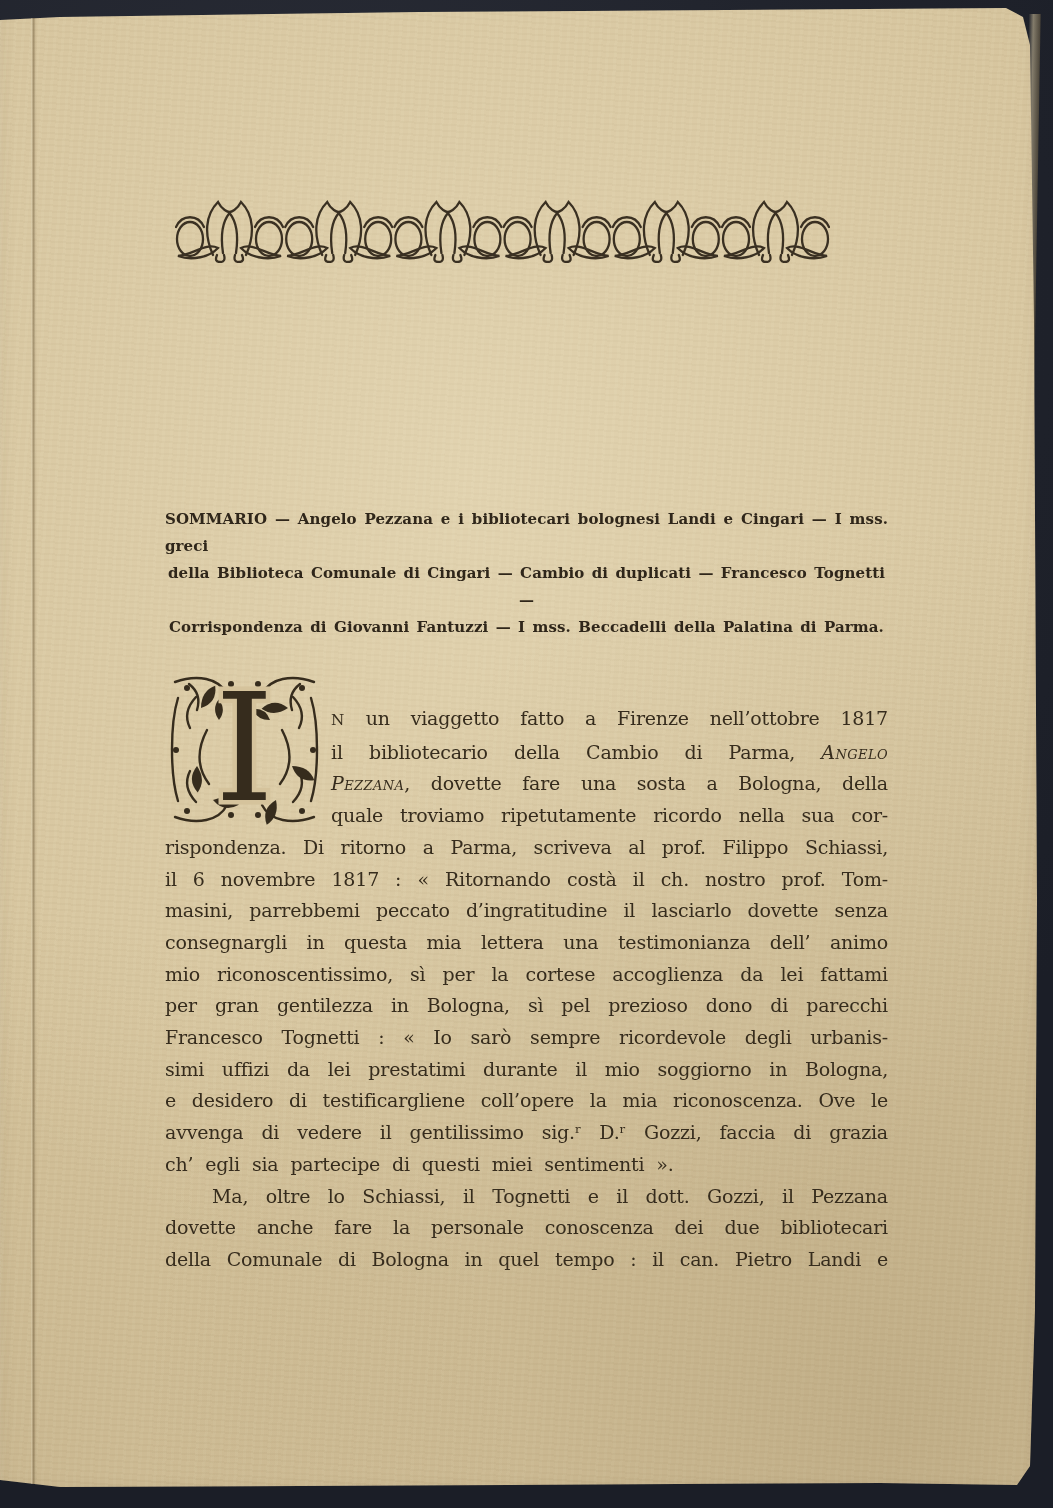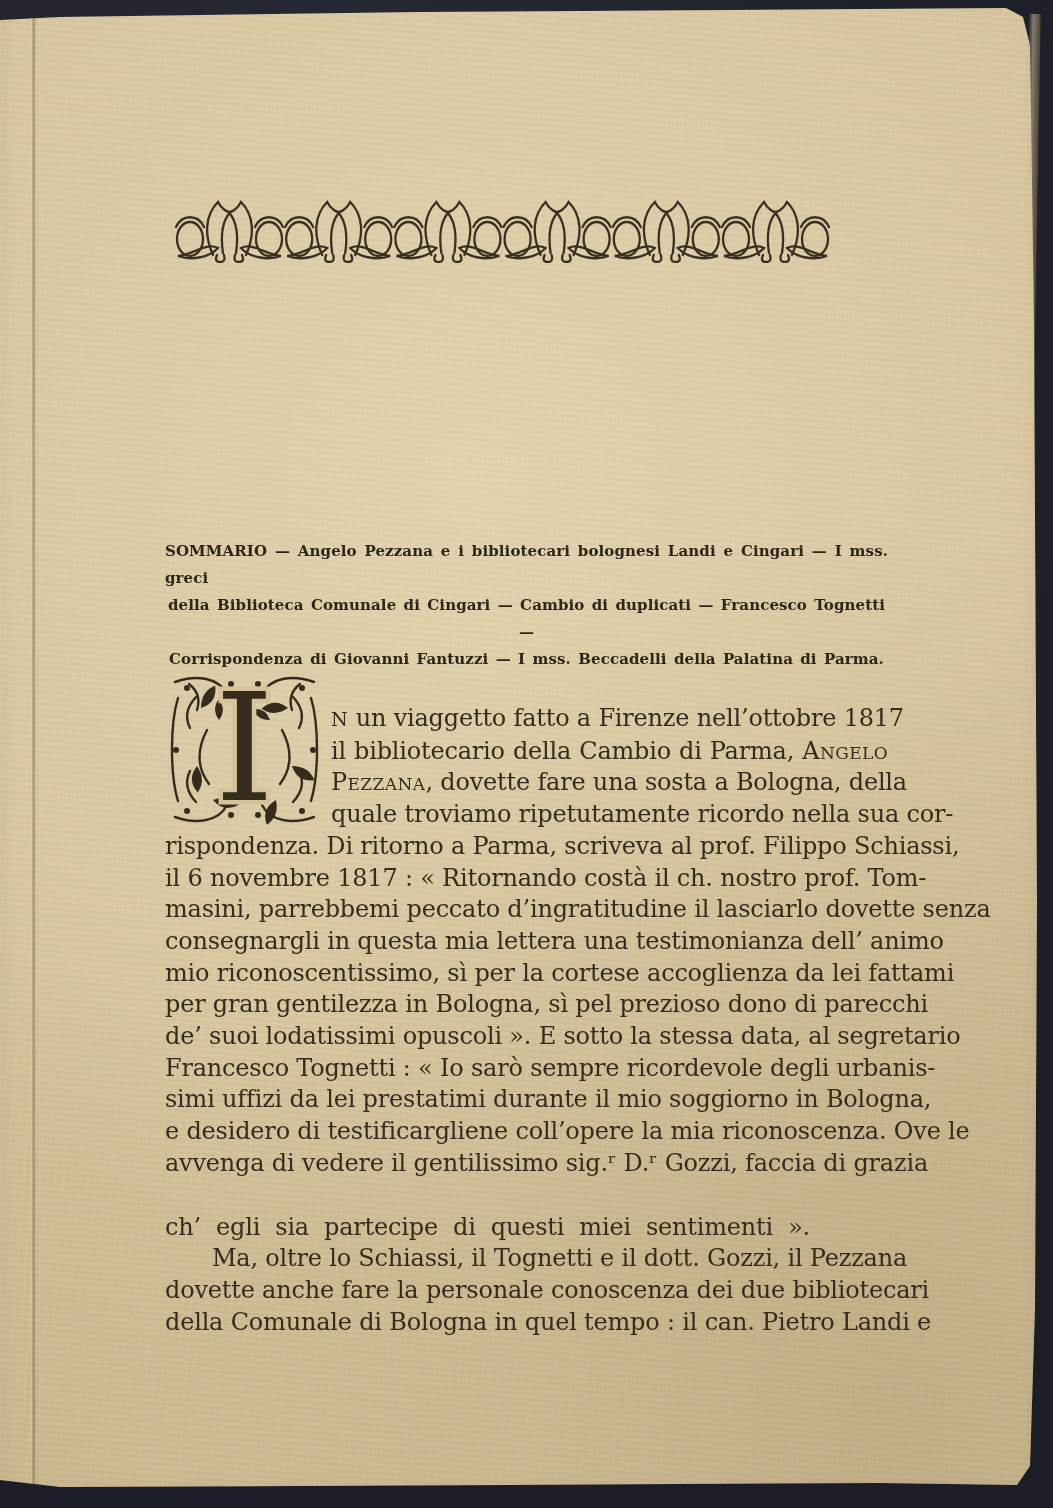--- a/index.html
+++ b/index.html
@@ -37,36 +37,36 @@
 
   
   .crease{
     position:absolute;left:31px;top:18px;width:6px;height:1466px;
     background:linear-gradient(to right, rgba(255,246,218,.35) 0%, rgba(92,72,40,.45) 45%, rgba(92,72,40,.10) 70%, rgba(92,72,40,0) 100%);
   }
 
   .ornament{position:absolute;left:175px;top:197px;width:655px;height:66px;}
 
   .sommario{
-    position:absolute;left:165px;top:538px;width:723px;
+    position:absolute;left:165px;top:506px;width:723px;
     font-size:15px;font-weight:bold;line-height:27px;color:#2f261a;
     letter-spacing:.1px;word-spacing:2px;
   }
   .som-line{text-align:center;}
   .som-line.first{text-align:justify;text-align-last:justify;}
 
   .article{
     position:absolute;left:165px;top:703px;width:723px;
-    font-size:24px;line-height:31.7px;color:#362c1d;letter-spacing:-0.2px;
+    font-size:19px;line-height:31.7px;color:#362c1d;letter-spacing:-0.2px;
   }
   .line{text-align:justify;text-align-last:justify;white-space:nowrap;}
   .line.opening{margin-left:166px;}
   .line.indent{text-indent:47px;}
-  .line.no-stretch{text-align-last:left;word-spacing:.32em;margin-top:32px;}
-  .sc{font-variant:small-caps;letter-spacing:.4px;}
+  .line.no-stretch{text-align-last:left;word-spacing:.32em;}
+  .sc{font-variant:small-caps;letter-spacing:.4px;font-style:italic;}
   .opening-n{font-size:.8em;letter-spacing:.5px;}
 
   .dropcap{position:absolute;left:167px;top:672px;width:155px;height:155px;}
 </style>
 </head>
 <body>
 
 <div class="stage">
   <div class="page-edges"></div>
 
@@ -147,21 +147,20 @@
     <div class="line opening"><span>il bibliotecario della Cambio di Parma, </span><span class="sc">Angelo</span></div>
     <div class="line opening"><span class="sc">Pezzana</span><span>, dovette fare una sosta a Bologna, della</span></div>
     <div class="line opening">quale troviamo ripetutamente ricordo nella sua cor-</div>
 
     <div class="line">rispondenza. Di ritorno a Parma, scriveva al prof. Filippo Schiassi,</div>
     <div class="line">il 6 novembre 1817 : « Ritornando costà il ch. nostro prof. Tom-</div>
     <div class="line">masini, parrebbemi peccato d’ingratitudine il lasciarlo dovette senza</div>
     <div class="line">consegnargli in questa mia lettera una testimonianza dell’ animo</div>
     <div class="line">mio riconoscentissimo, sì per la cortese accoglienza da lei fattami</div>
     <div class="line">per gran gentilezza in Bologna, sì pel prezioso dono di parecchi</div>
-    <div class="line">de’ suoi lodatissimi opuscoli ». E sotto la stessa data, al segretario</div>
     <div class="line">Francesco Tognetti : « Io sarò sempre ricordevole degli urbanis-</div>
     <div class="line">simi uffizi da lei prestatimi durante il mio soggiorno in Bologna,</div>
     <div class="line">e desidero di testificargliene coll’opere la mia riconoscenza. Ove le</div>
     <div class="line">avvenga di vedere il gentilissimo sig.ʳ D.ʳ Gozzi, faccia di grazia</div>
     <div class="line no-stretch">ch’ egli sia partecipe di questi miei sentimenti ».</div>
 
     <div class="line indent">Ma, oltre lo Schiassi, il Tognetti e il dott. Gozzi, il Pezzana</div>
     <div class="line">dovette anche fare la personale conoscenza dei due bibliotecari</div>
     <div class="line">della Comunale di Bologna in quel tempo : il can. Pietro Landi e</div>
   </div>

